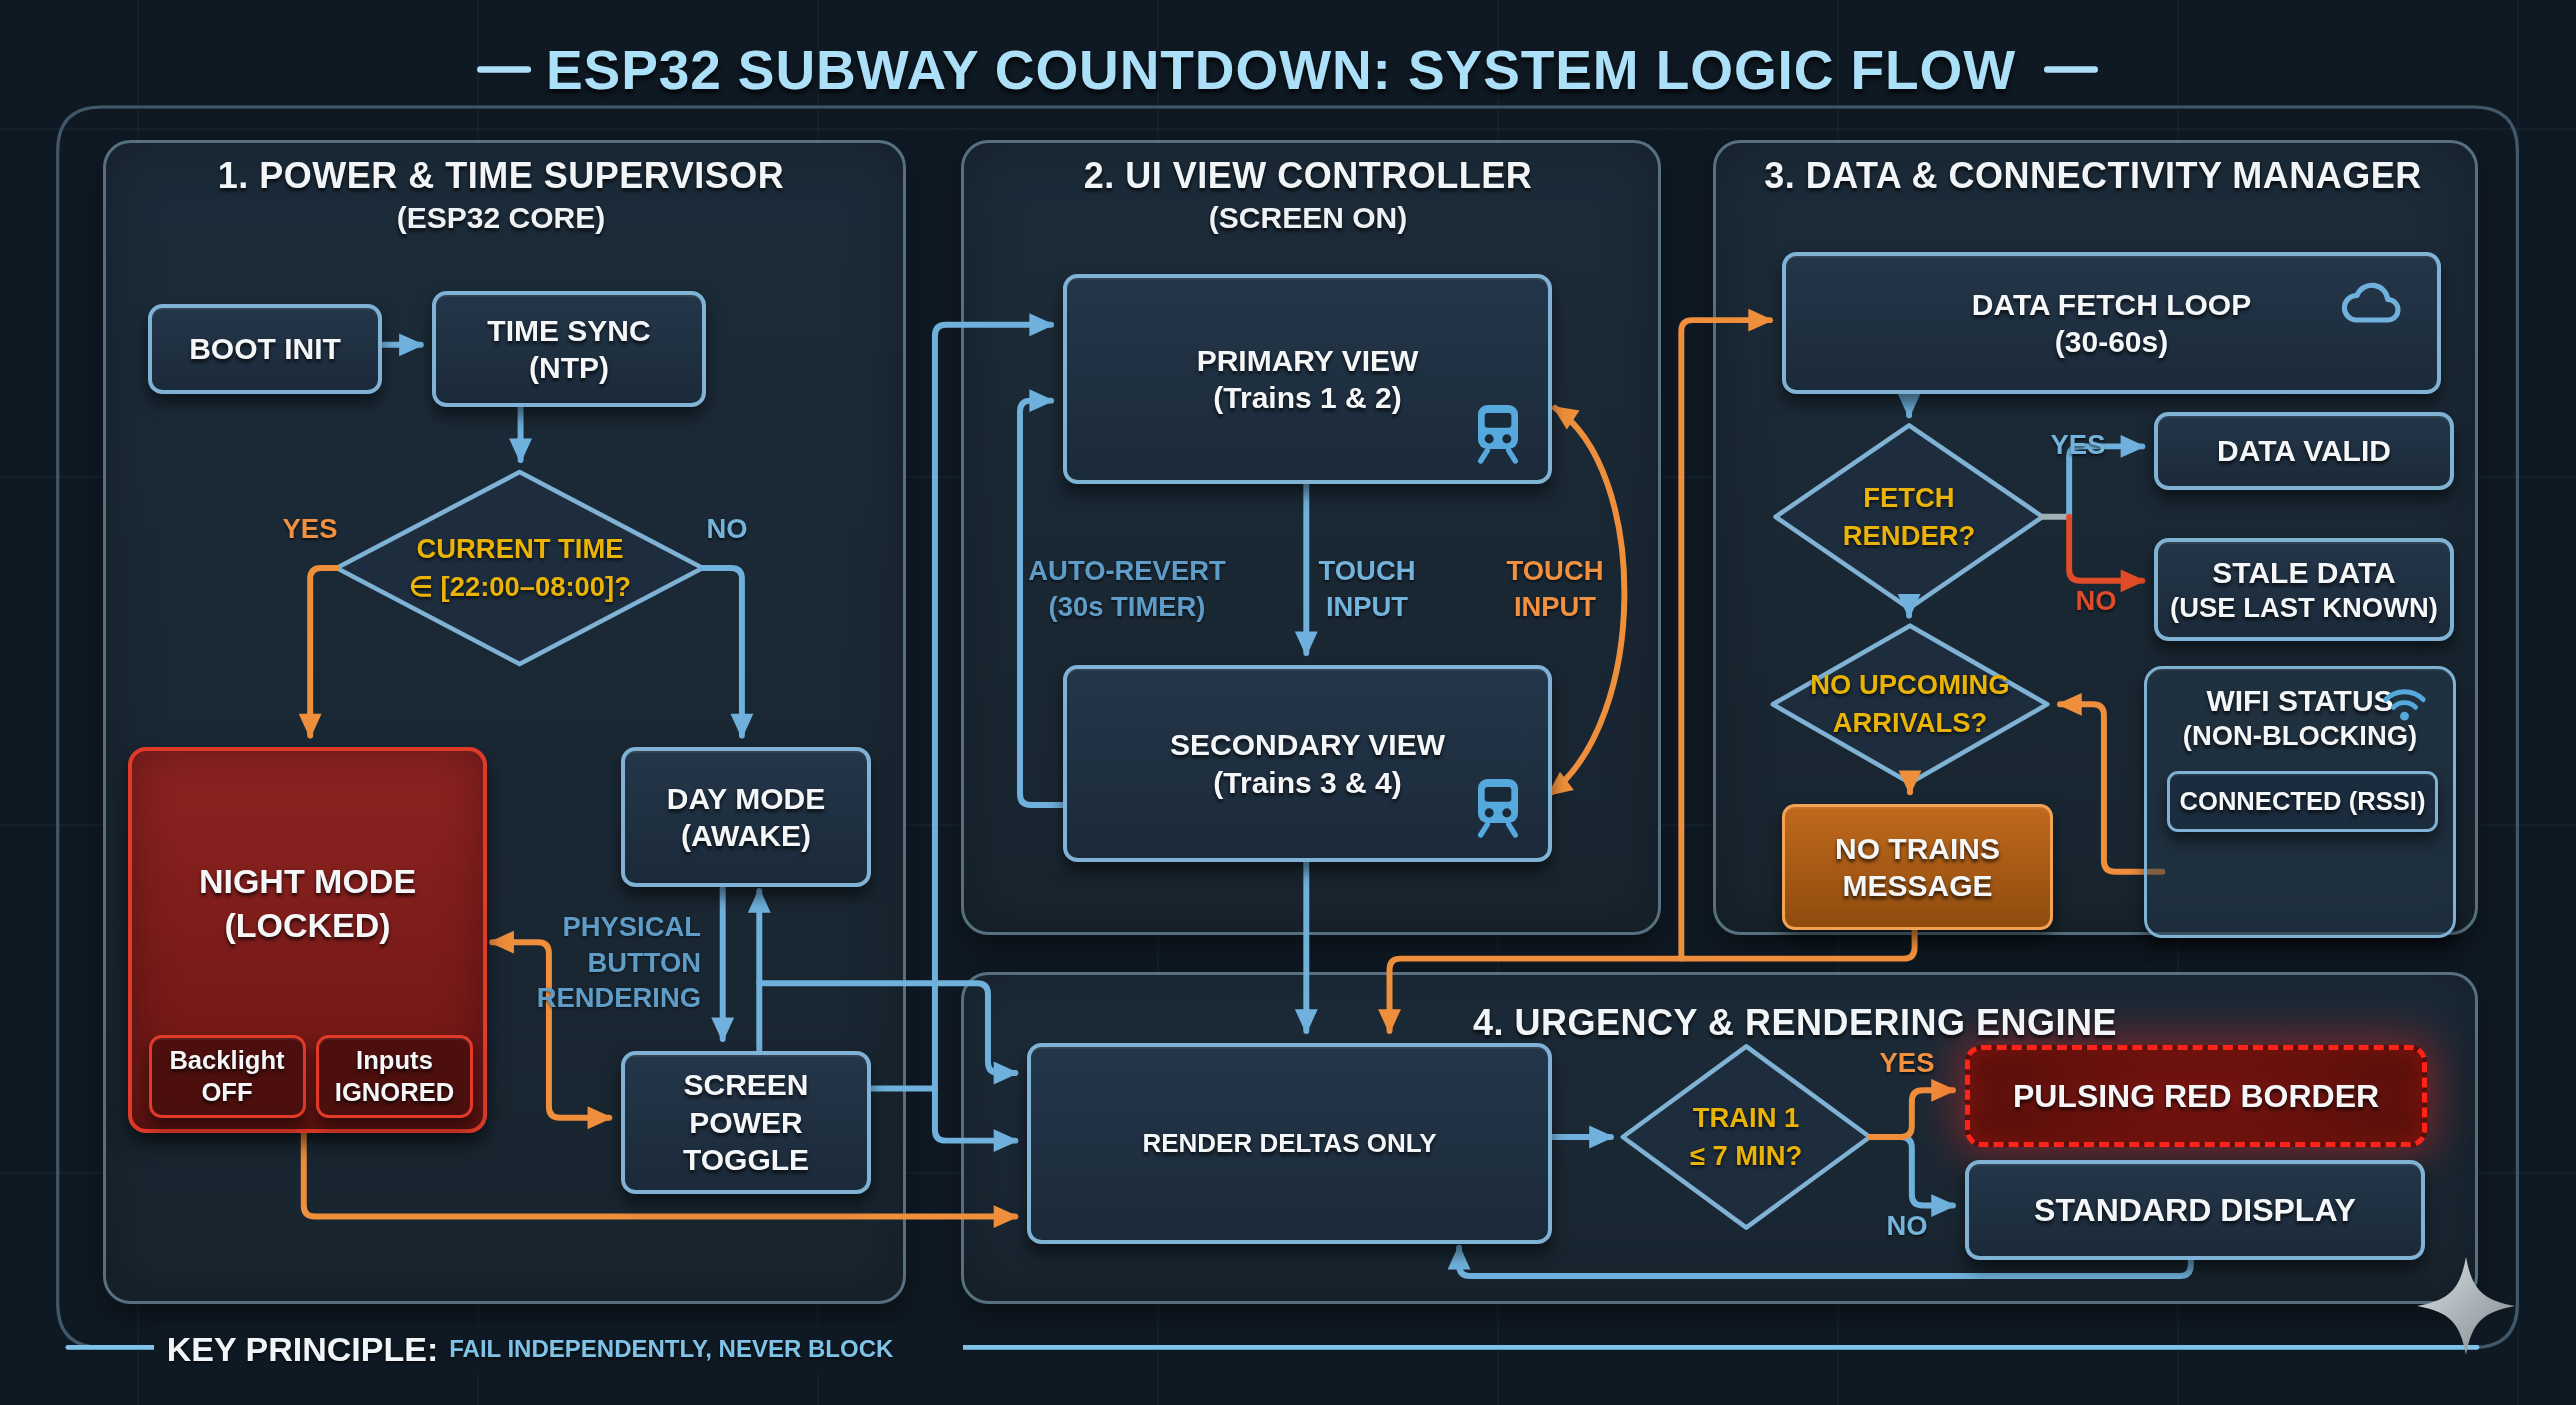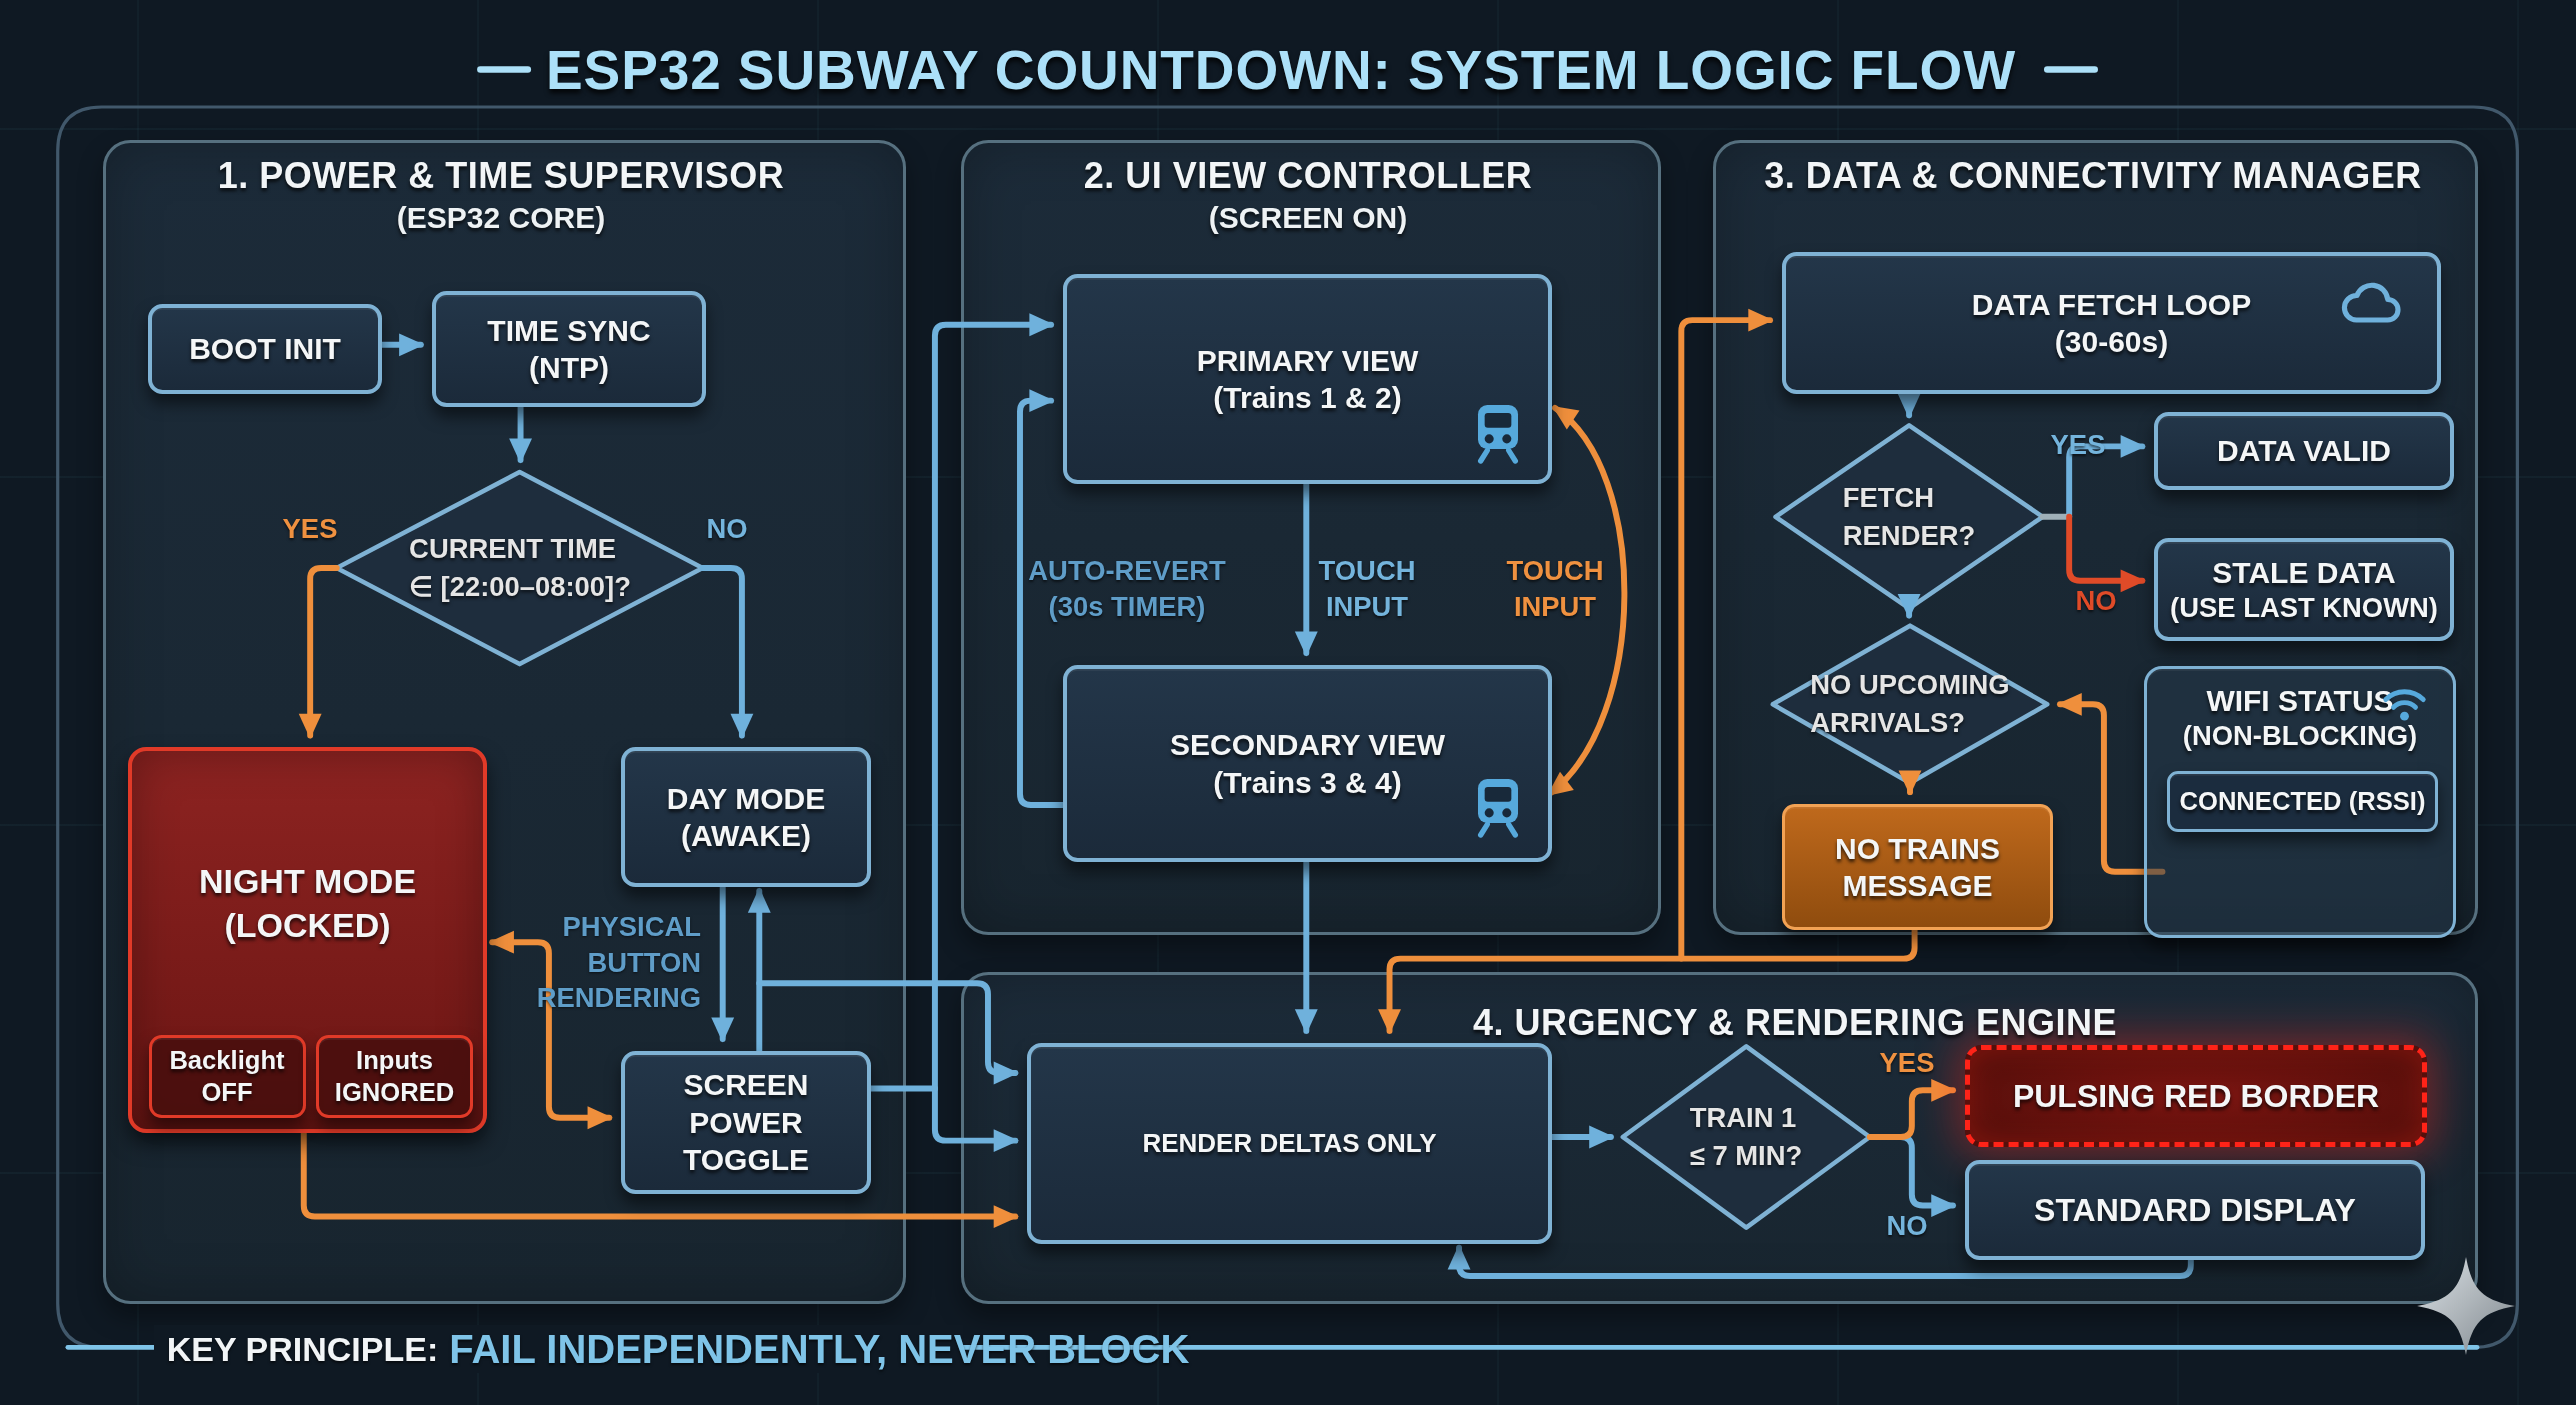--- a/index.html
+++ b/index.html
@@ -28,37 +28,37 @@
   .node--night{background:linear-gradient(180deg,#8d2321,#6c1614);border:4.6px solid #e13a28;border-radius:18.3px;
     box-shadow:0 11px 20px rgba(0,0,0,.55), inset 0 0 46px rgba(0,0,0,.3);}
   .node--nightsub{background:rgba(70,14,13,.85);border:3.7px solid #e13a28;border-radius:12.8px;}
   .node--notrains{background:linear-gradient(180deg,#bf691c,#8f4c0e);border:3.7px solid #f2a254;border-radius:12.8px;}
   .node--pulsing{background:radial-gradient(ellipse at center,#7c1511 0%,#560f0b 80%);
     border:5.5px dashed #ff2318;border-radius:16.5px;
     box-shadow:0 0 42px 9.1px rgba(255,35,22,.38), inset 0 0 31px rgba(255,40,25,.25);}
   .node--wifiwrap{background:rgba(36,56,74,.55);border:3.7px solid #7fb2d4;border-radius:18.3px;
     justify-content:flex-start;padding-top:12.8px;}
   .node--sub{background:#1b2c3e;border:3.2px solid #7fb2d4;border-radius:11px;}
-  .dtext{position:absolute;transform:translate(-50%,-50%);text-align:left;color:#e5e5e5;
+  .dtext{position:absolute;transform:translate(-50%,-50%);text-align:center;color:#eab308;
     font-weight:bold;font-size:27.4px;line-height:1.4;z-index:3;white-space:nowrap;
     text-shadow:0 2.7px 3.7px rgba(0,0,0,.75);}
   .dtext span{display:block;}
   .lbl{position:absolute;transform:translate(-50%,-50%);font-weight:bold;font-size:27.4px;z-index:3;
     white-space:nowrap;text-shadow:0 1.8px 2.7px rgba(0,0,0,.6);line-height:1.3;text-align:center;}
   .lbl span{display:block;}
   .lbl--orange{color:#ef9140;} .lbl--blue{color:#74b4dc;} .lbl--mblue{color:#5f9dc8;} .lbl--red{color:#e04b28;}
   .lbl--right{transform:translate(-100%,-50%);text-align:right;}
   #wires{position:absolute;left:0;top:0;z-index:1;}
   #main-title{position:absolute;left:1281px;top:70px;transform:translate(-50%,-50%);
     color:#ace0f8;font-weight:bold;font-size:55px;letter-spacing:0.9px;white-space:nowrap;z-index:3;
     text-shadow:0 3.7px 5.5px rgba(0,0,0,.8);}
   #footer{position:absolute;left:154px;top:1325px;width:809px;height:48px;background:#0f1923;
     display:flex;align-items:center;z-index:3;white-space:nowrap;}
   #footer .k{color:#f2f5f7;font-weight:bold;font-size:34px;margin-left:12.8px;text-shadow:0 1.8px 2.7px rgba(0,0,0,.6);}
-  #footer .v{color:#7fc4e8;font-weight:bold;font-size:40px;margin-left:11px;text-shadow:0 1.8px 2.7px rgba(0,0,0,.6);}
+  #footer .v{color:#7fc4e8;font-weight:bold;font-size:24px;margin-left:11px;text-shadow:0 1.8px 2.7px rgba(0,0,0,.6);}
   .icon{position:absolute;z-index:4;}
 </style>
 </head>
 <body>
 
 <div id="stage">
 
   <svg id="wires" width="2576" height="1405" viewBox="0 0 2816 1536">
     <defs>
       <marker id="ab" viewBox="0 0 24 24" markerWidth="30" markerHeight="30" refX="20" refY="12" orient="auto-start-reverse" markerUnits="userSpaceOnUse">

